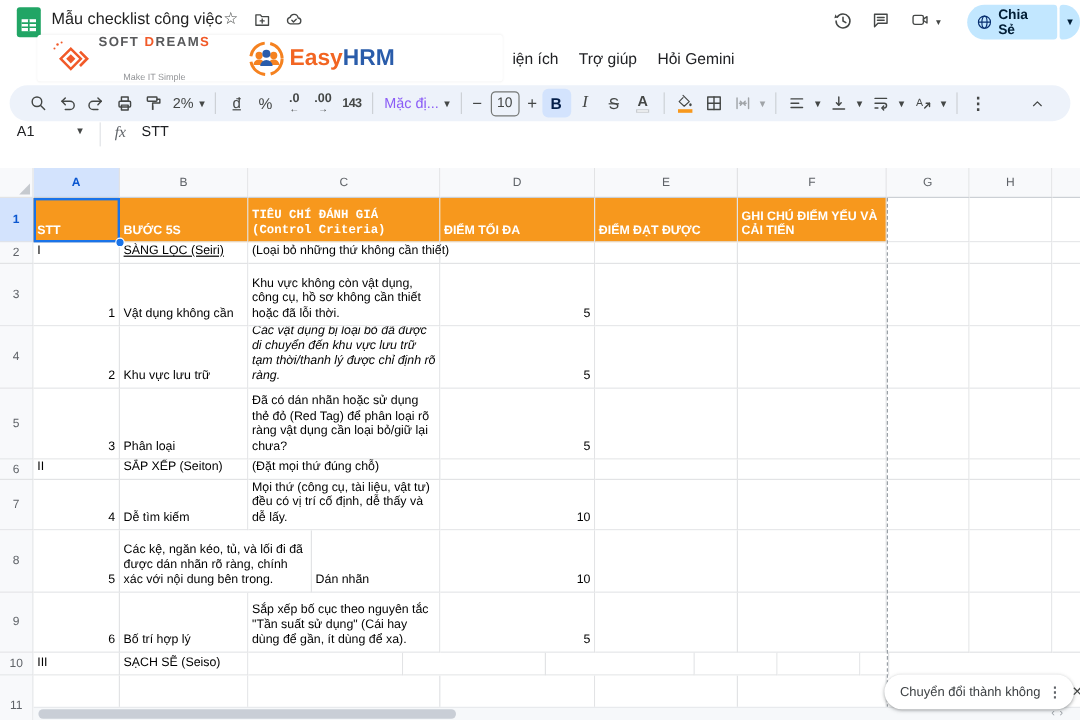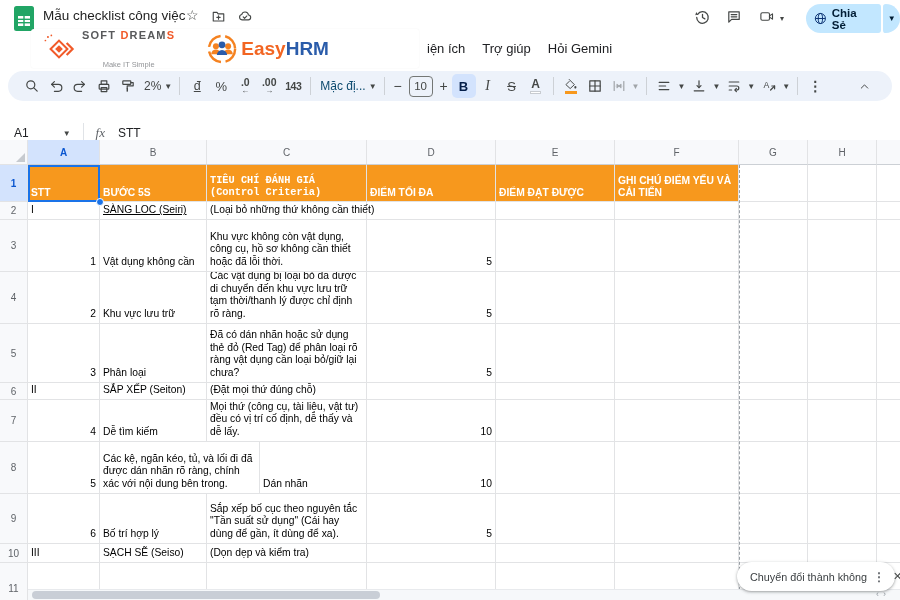--- a/index.html
+++ b/index.html
@@ -41,37 +41,37 @@
   .toolbar{position:absolute;left:8px;top:71px;width:884px;height:30px;background:var(--tbbg);
            border-radius:15px;display:flex;align-items:center;padding:0 12px;box-sizing:border-box;color:#444746;}
   .ti{flex:none;display:flex;align-items:center;justify-content:center;width:24px;height:24px;font-size:13px;}
   .sep{flex:none;width:1px;height:18px;background:#cdd1d6;margin:0 5px;}
   .drop{flex:none;font-size:8px;color:#444746;margin:0 2px 0 1px;}
   .zoomtxt{flex:none;font-size:12px;margin:0 2px 0 4px;}
   .cur{text-decoration:underline;font-size:12.5px;}
   .dec{display:flex;flex-direction:column;align-items:center;line-height:9px;font-size:10.5px;font-weight:700;}
   .dec .darr{font-size:8px;font-weight:400;line-height:7px;}
   .fmt123{font-size:10.5px;font-weight:700;letter-spacing:-0.5px;}
-  .fontbox{flex:none;font-size:12px;color:#0c4a6e;margin:0 2px 0 4px;white-space:nowrap;}
+  .fontbox{flex:none;font-size:12px;color:#8b5cf6;margin:0 2px 0 4px;white-space:nowrap;}
   .sizebox{flex:none;width:22px;height:19px;border:1px solid #747775;border-radius:4px;display:flex;
            align-items:center;justify-content:center;font-size:11.5px;margin:0 3px;background:#fff0;}
   .pm{flex:none;width:16px;text-align:center;font-size:14px;}
   .bact{background:var(--selhdr);border-radius:5px;font-weight:700;color:#041e49;}
   .it{font-style:italic;font-family:"Liberation Serif",serif;font-size:14px;}
   .strike{text-decoration:line-through;font-size:13px;}
   .stack{display:flex;flex-direction:column;align-items:center;gap:1px;}
   .stack .lbl{font-size:12px;font-weight:700;line-height:11px;}
   .bar-w{width:11px;height:3px;background:#fff;border:1px solid #c8ccd1;box-sizing:border-box;}
   .bar-o{width:12px;height:3.5px;background:var(--accent);}
   .dis{opacity:.45;}
   .more3{font-size:14px;font-weight:700;}
   .collapse{margin-left:auto;margin-right:4px;}
   svg.ic{stroke:#444746;fill:none;stroke-width:1.5;stroke-linecap:round;stroke-linejoin:round;}
   
-  .formulabar{position:absolute;left:0;top:102px;width:100%;height:38px;display:flex;align-items:center;background:#fff;margin-top:12px;}
+  .formulabar{position:absolute;left:0;top:102px;width:100%;height:38px;display:flex;align-items:flex-start;background:#fff;}
   .namebox{margin-left:14px;font-size:12px;color:#202124;display:flex;align-items:center;}
   .namebox .drop{margin-left:34px;}
   .fb-sep{width:1px;height:20px;background:#e0e3e7;margin:0 12px 0 10px;}
   .fx{font-style:italic;font-family:"Liberation Serif",serif;font-size:13px;color:#5f6368;margin-right:13px;}
   .fb-value{font-size:12px;color:#202124;}
   
   .grid{position:absolute;left:0;top:140px;}
   .grow{display:flex;}
   .colhead,.gutter{background:#f8f9fb;border-right:1px solid #e2e3e5;border-bottom:1px solid #ccd0d5;
         box-sizing:border-box;font-size:10px;color:#5f6368;display:flex;align-items:center;justify-content:center;flex:none;}
@@ -389,21 +389,21 @@
         <div class="gcell" style="width: 119px;"></div>
         <div class="gcell" style="width: 124px;"></div>
         <div class="gcell" style="width: 69px;"></div>
         <div class="gcell" style="width: 69px;"></div>
         <div class="gcell" style="width: 24px;"></div>
       </div>
       <div class="grow" style="height: 52px;">
         <div class="gutter" style="width: 28px;">4</div>
         <div class="gcell right" style="width: 72px;">2</div>
         <div class="gcell" style="width: 107px;">Khu vực lưu trữ</div>
-        <div class="gcell wrap" style="width: 160px;">Các vật dụng bị loại bỏ đã được di chuyển đến khu vực lưu trữ tạm thời/thanh lý được chỉ định rõ ràng.</div>
+        <div class="gcell wrap" style="width: 160px; font-style: italic;">Các vật dụng bị loại bỏ đã được di chuyển đến khu vực lưu trữ tạm thời/thanh lý được chỉ định rõ ràng.</div>
         <div class="gcell right" style="width: 129px;">5</div>
         <div class="gcell" style="width: 119px;"></div>
         <div class="gcell" style="width: 124px;"></div>
         <div class="gcell" style="width: 69px;"></div>
         <div class="gcell" style="width: 69px;"></div>
         <div class="gcell" style="width: 24px;"></div>
       </div>
       <div class="grow" style="height: 59px;">
         <div class="gutter" style="width: 28px;">5</div>
         <div class="gcell right" style="width: 72px;">3</div>
@@ -461,21 +461,20 @@
         <div class="gcell" style="width: 119px;"></div>
         <div class="gcell" style="width: 124px;"></div>
         <div class="gcell" style="width: 69px;"></div>
         <div class="gcell" style="width: 69px;"></div>
         <div class="gcell" style="width: 24px;"></div>
       </div>
       <div class="grow" style="height: 19px;">
         <div class="gutter" style="width: 28px;">10</div>
         <div class="gcell" style="width: 72px;">III</div>
         <div class="gcell" style="width: 107px;">SẠCH SẼ (Seiso)</div>
-        <div class="gcell spill" style="width: 160px;">(Dọn dẹp và kiểm tra)</div>
         <div class="gcell right" style="width: 129px;"></div>
         <div class="gcell" style="width: 119px;"></div>
         <div class="gcell" style="width: 124px;"></div>
         <div class="gcell" style="width: 69px;"></div>
         <div class="gcell" style="width: 69px;"></div>
         <div class="gcell" style="width: 24px;"></div>
       </div>
       <div class="grow" style="height: 52px;">
         <div class="gutter" style="width: 28px;">11</div>
         <div class="gcell" style="width: 72px;"></div>

